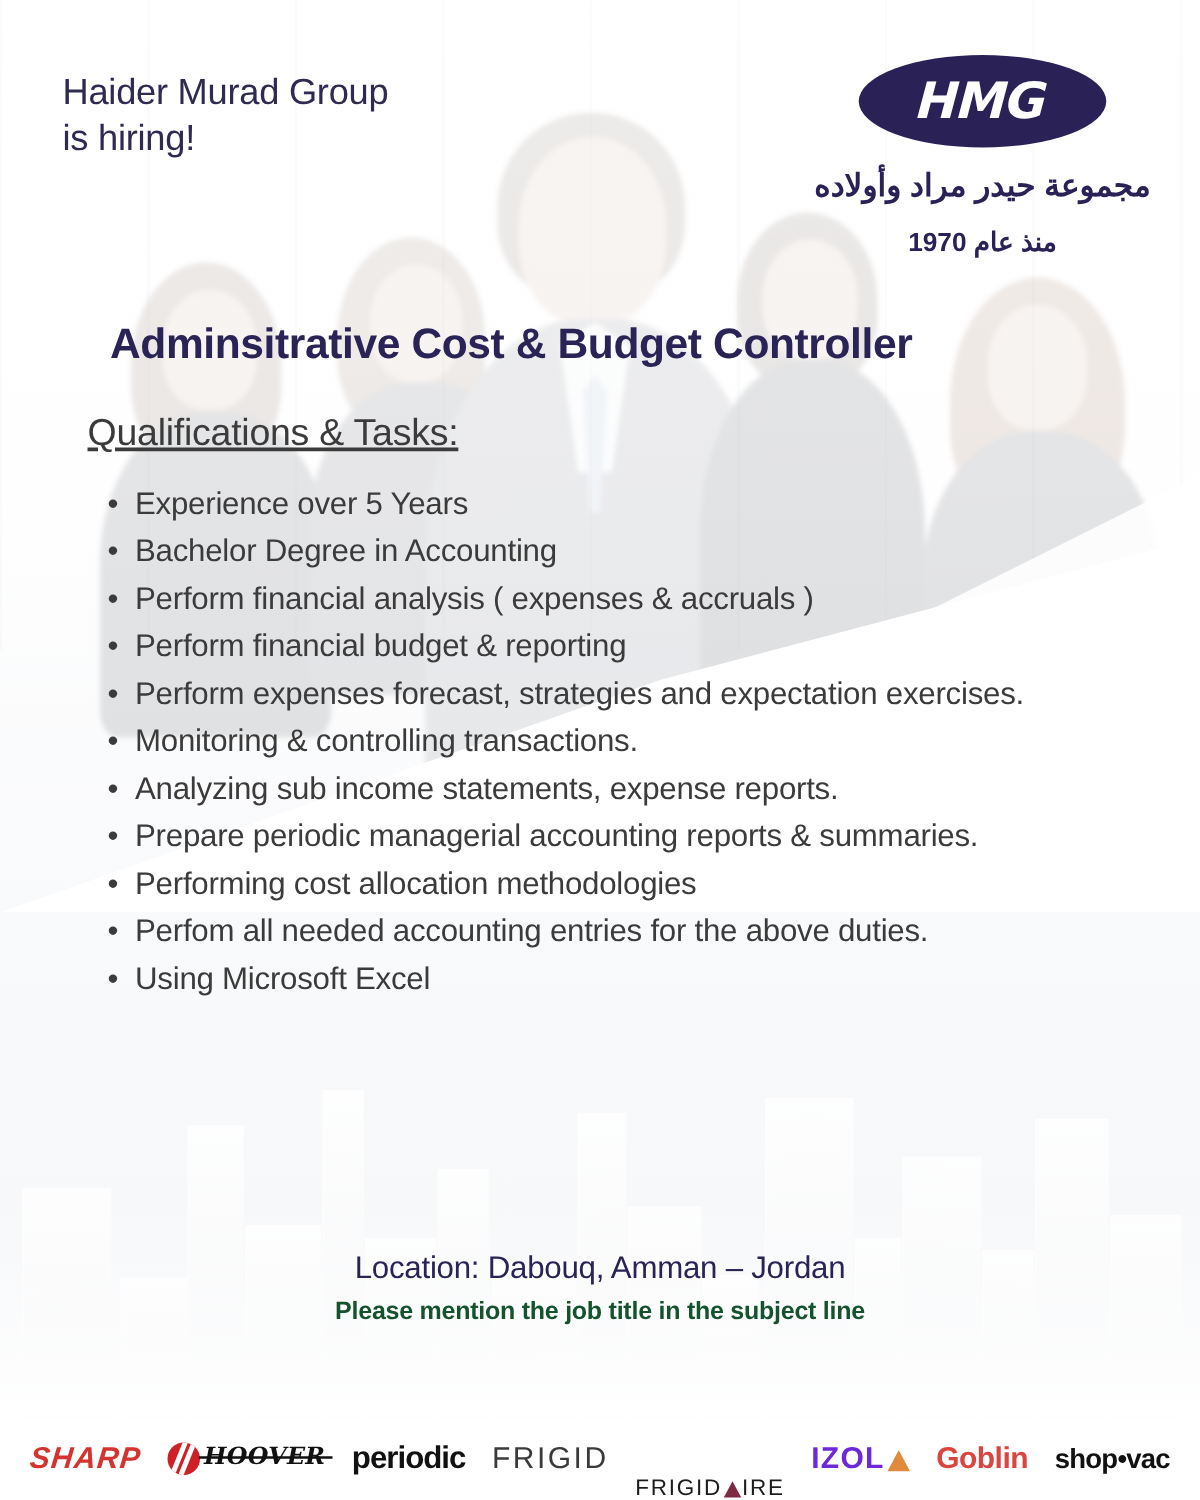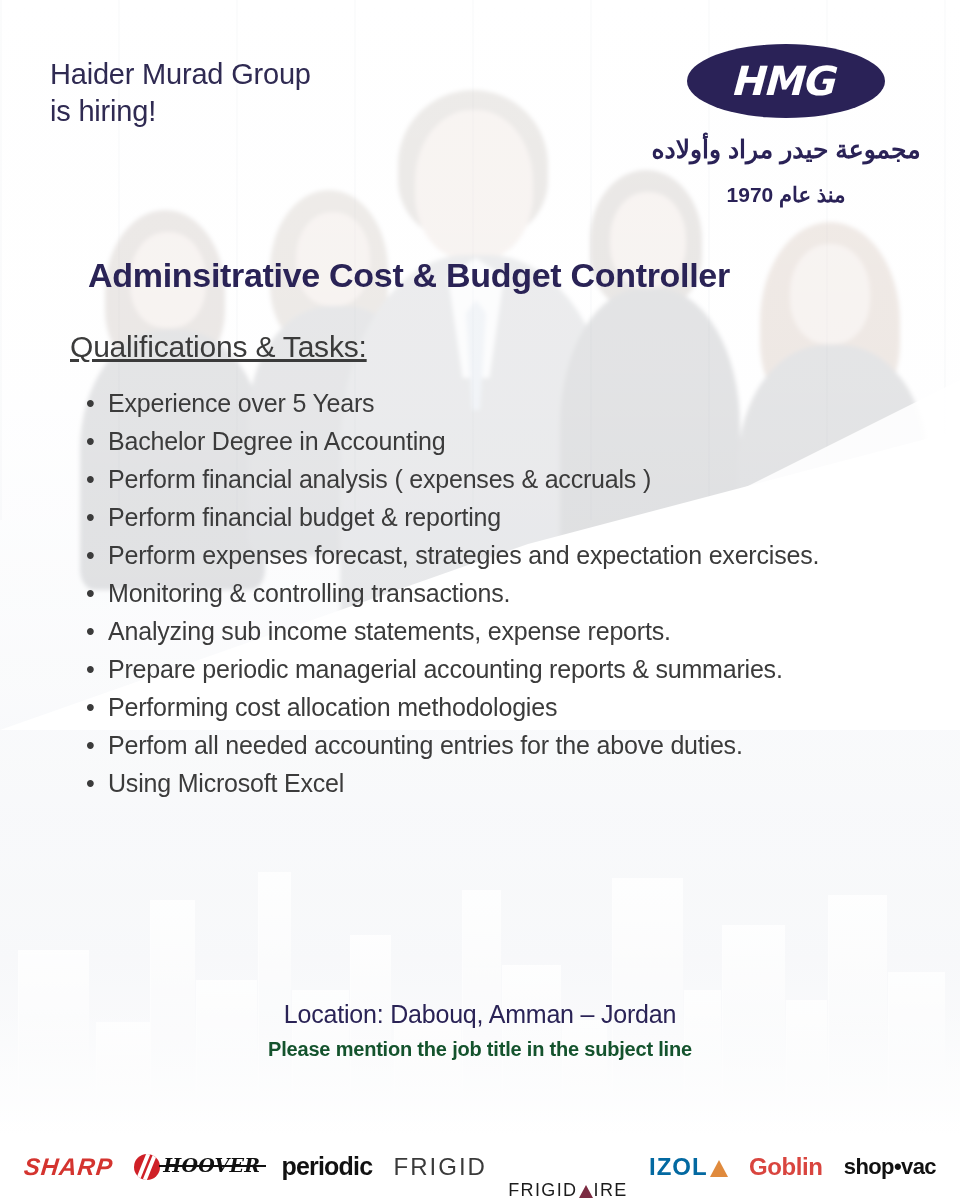--- a/index.html
+++ b/index.html
@@ -153,21 +153,21 @@
      background:#fff;transform:rotate(22deg);}
   .hoover-word{position:relative;color:#111;font-size:19px;font-weight:700;font-style:italic;
      letter-spacing:.2px;font-family:"DejaVu Serif", serif;}
   .hoover-word::after{content:"";position:absolute;left:-4px;right:-6px;top:52%;height:2px;background:#111;}
 
   .b-gorenje{color:#111;font-size:25px;font-weight:700;letter-spacing:-.8px;}
   .b-candy{color:#3a3a3a;font-size:24px;font-weight:400;letter-spacing:2px;}
   .b-frigidaire{color:#1c1c1c;font-size:18px;font-weight:400;letter-spacing:1.4px;display:flex;align-items:center;margin-top:48px;}
   .tri{display:inline-block;width:0;height:0;border-left:7px solid transparent;
        border-right:7px solid transparent;border-bottom:13px solid #7c2b42;margin:0 1px;position:relative;top:1px;}
-  .b-izola{font-size:24px;font-weight:700;letter-spacing:1px;color:#0369a1;display:flex;align-items:center;}
+  .b-izola{font-size:24px;font-weight:700;letter-spacing:1px;color:#6d28d9;display:flex;align-items:center;}
   .tri-o{display:inline-block;width:0;height:0;border-left:9px solid transparent;
        border-right:9px solid transparent;border-bottom:17px solid #e08a3c;margin-left:2px;position:relative;top:2px;}
   .b-goblin{color:#d9453f;font-size:24px;font-weight:700;letter-spacing:-.4px;}
   .b-shopvac{color:#111;font-size:22px;font-weight:700;letter-spacing:-.6px;}
 </style>
 </head>
 <body>
 
 <div class="poster">
 

